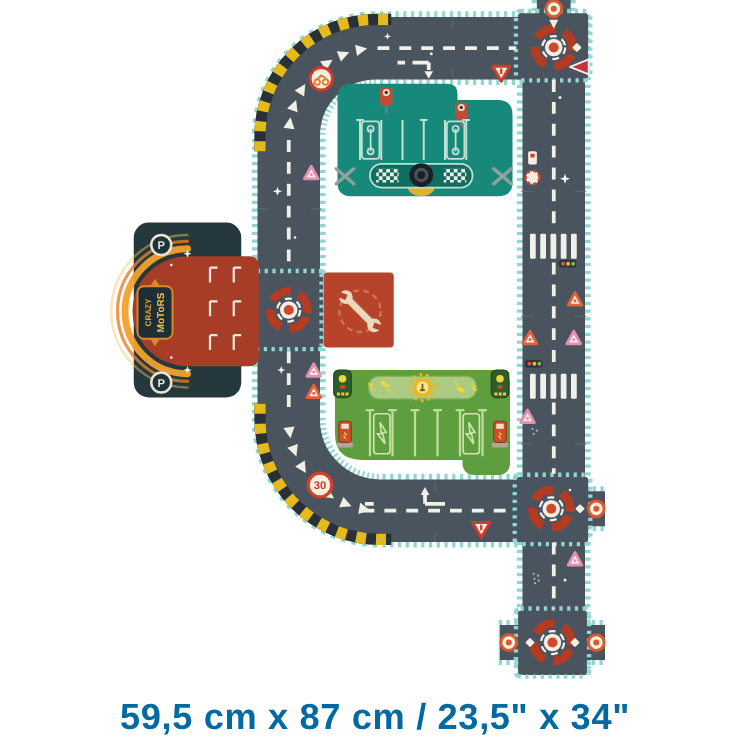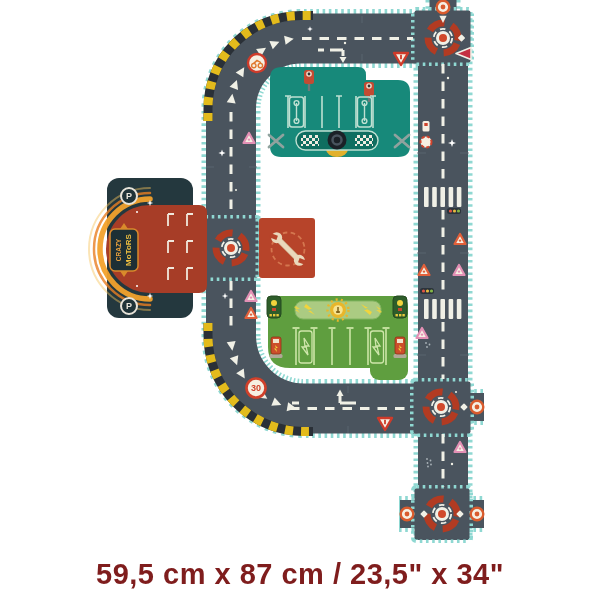--- a/index.html
+++ b/index.html
@@ -1,20 +1,20 @@
 <!DOCTYPE html>
 <html><head>
 <meta charset="utf-8">
 <style>
   html,body{margin:0;padding:0;background:#ffffff;}
   .stage{position:relative;width:600px;height:600px;background:#ffffff;overflow:hidden;
          font-family:"Liberation Sans", sans-serif;}
   .scene{position:absolute;left:0;top:0;}
   .caption{position:absolute;left:0;right:0;top:558px;text-align:center;
-           font-size:29px;font-weight:700;color:#7f1d1d;letter-spacing:.5px;
+           font-size:29px;font-weight:700;color:#0369a1;letter-spacing:.5px;
            font-family:"Liberation Sans", sans-serif;}
   svg text{font-family:"Liberation Sans", sans-serif;}
 </style>
 </head>
 <body>
 
 <div class="stage">
 <svg class="scene" width="600" height="600" viewBox="0 0 600 600">
   <defs>
     <g id="rb">

